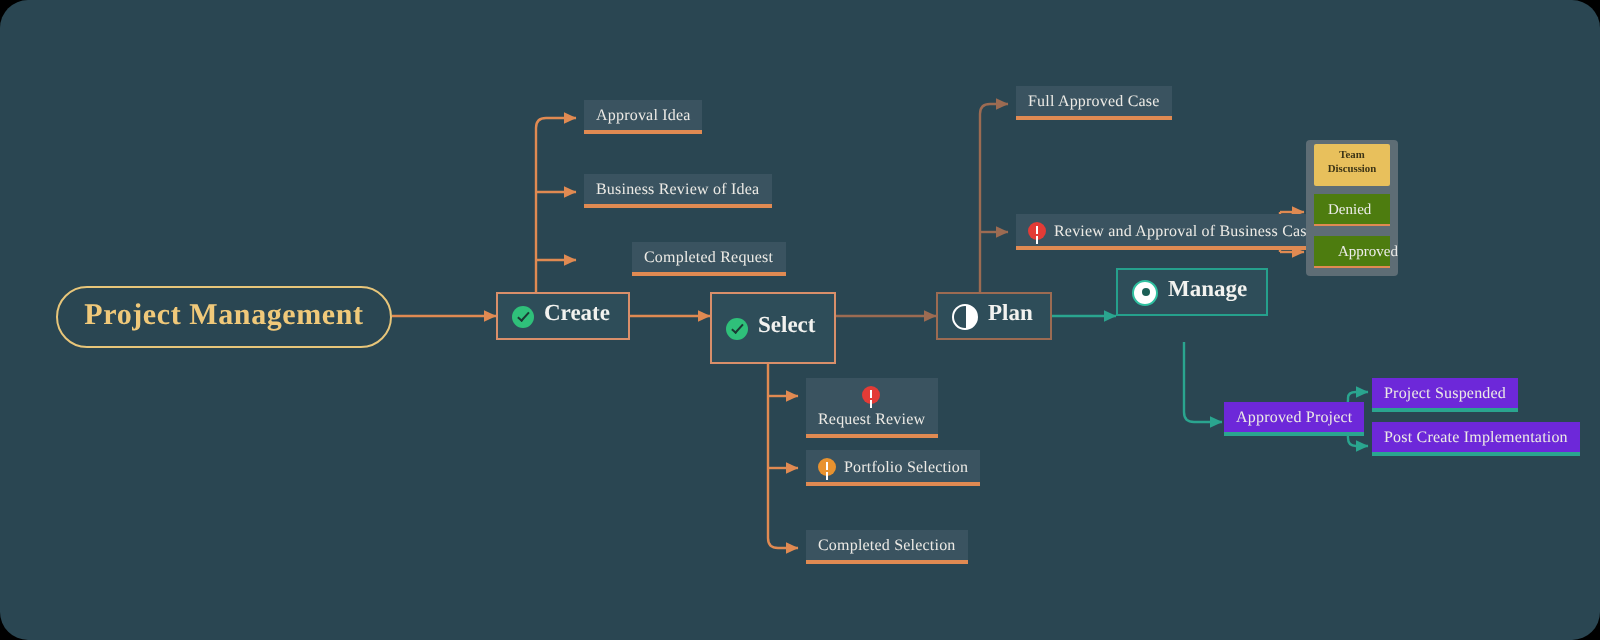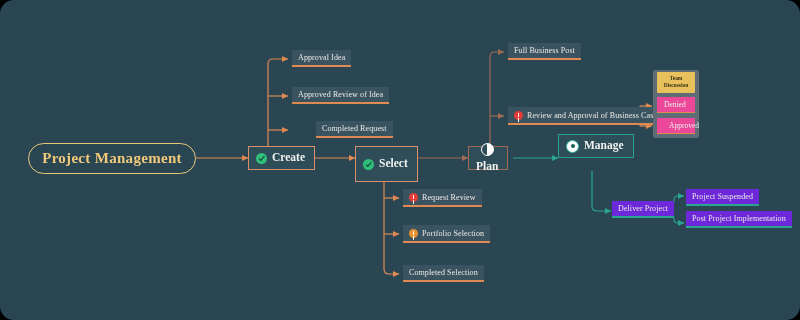--- a/index.html
+++ b/index.html
@@ -54,21 +54,21 @@
     border: 1.4px solid #d98f6a;
     background: #2e4d59;
     color: #f2f2ef;
     font-weight: bold;
     font-size: 11.5px;
     padding: 0 9px;
     gap: 5px;
     justify-content: center;
   }
   .stage.teal  { border-color: #25a08c; }
-  .stage.brown { border-color: #9c6b52; flex-direction: column; }
+  .stage.brown { border-color: #9c6b52; }
 
   
   .leaf {
     background: #3a5360;
     border-bottom: 2px solid #e08a52;
     color: #eceae5;
     font-size: 8px;
     padding: 4px 6px 3px 6px;
     gap: 4px;
     letter-spacing: .1px;
@@ -153,21 +153,21 @@
     font-size: 5.4px;
     font-weight: bold;
     text-align: center;
     line-height: 1.35;
     padding: 3px 2px;
     box-sizing: border-box;
     border-radius: 1px;
   }
   .opt {
     position: absolute;
-    background: #ec4899;
+    background: #4d7c0f;
     border-bottom: 1.6px solid #e08a52;
     color: #ededea;
     font-size: 7.5px;
     padding: 3px 7px 2.5px 7px;
     box-sizing: border-box;
     display: flex;
     align-items: center;
     white-space: nowrap;
   }
 </style>
@@ -241,58 +241,58 @@
 
   <div class="node stage teal" style="left:558px; top:134px; height:24px; padding-left:7px;">
     <span class="ico big ico-dot"></span>
     <span>Manage</span>
   </div>
 
   <div class="node leaf" style="left:292px; top:50px;">
     <span>Approval Idea</span>
   </div>
   <div class="node leaf" style="left:292px; top:87px;">
-    <span>Approved Review of Idea</span>
+    <span>Business Review of Idea</span>
   </div>
   <div class="node leaf" style="left:292px; top:121px;margin-left:24px;">
     <span>Completed Request</span>
   </div>
 
-  <div class="node leaf" style="left:403px; top:189px;">
+  <div class="node leaf" style="left:403px; top:189px;flex-direction:column;">
     <span class="ico ico-alert"></span>
     <span>Request Review</span>
   </div>
   <div class="node leaf" style="left:403px; top:225px;">
     <span class="ico ico-warn"></span>
     <span>Portfolio Selection</span>
   </div>
   <div class="node leaf" style="left:403px; top:265px;">
     <span>Completed Selection</span>
   </div>
 
   <div class="node leaf" style="left:508px; top:43px;">
-    <span>Full Business Post</span>
+    <span>Full Approved Case</span>
   </div>
   <div class="node leaf" style="left:508px; top:107px;">
     <span class="ico ico-alert"></span>
     <span>Review and Approval of Business Case</span>
   </div>
 
   <div class="group-panel" style="left:653px; top:70px; width:46px; height:68px;"></div>
   <div class="group-header" style="left:657px; top:72px; width:38px;">Team Discussion</div>
   <div class="opt" style="left:657px; top:97px; width:38px;">
     <span>Denied</span>
   </div>
   <div class="opt" style="left:657px; top:118px; width:38px;padding-left:12px;">
     <span>Approved</span>
   </div>
 
   <div class="node leaf tealline" style="left:612px; top:201px;">
-    <span>Deliver Project</span>
+    <span>Approved Project</span>
   </div>
   <div class="node leaf tealline" style="left:686px; top:189px;">
     <span>Project Suspended</span>
   </div>
   <div class="node leaf tealline" style="left:686px; top:211px;">
-    <span>Post Project Implementation</span>
+    <span>Post Create Implementation</span>
   </div>
 
 </div>
 
 </body></html>

